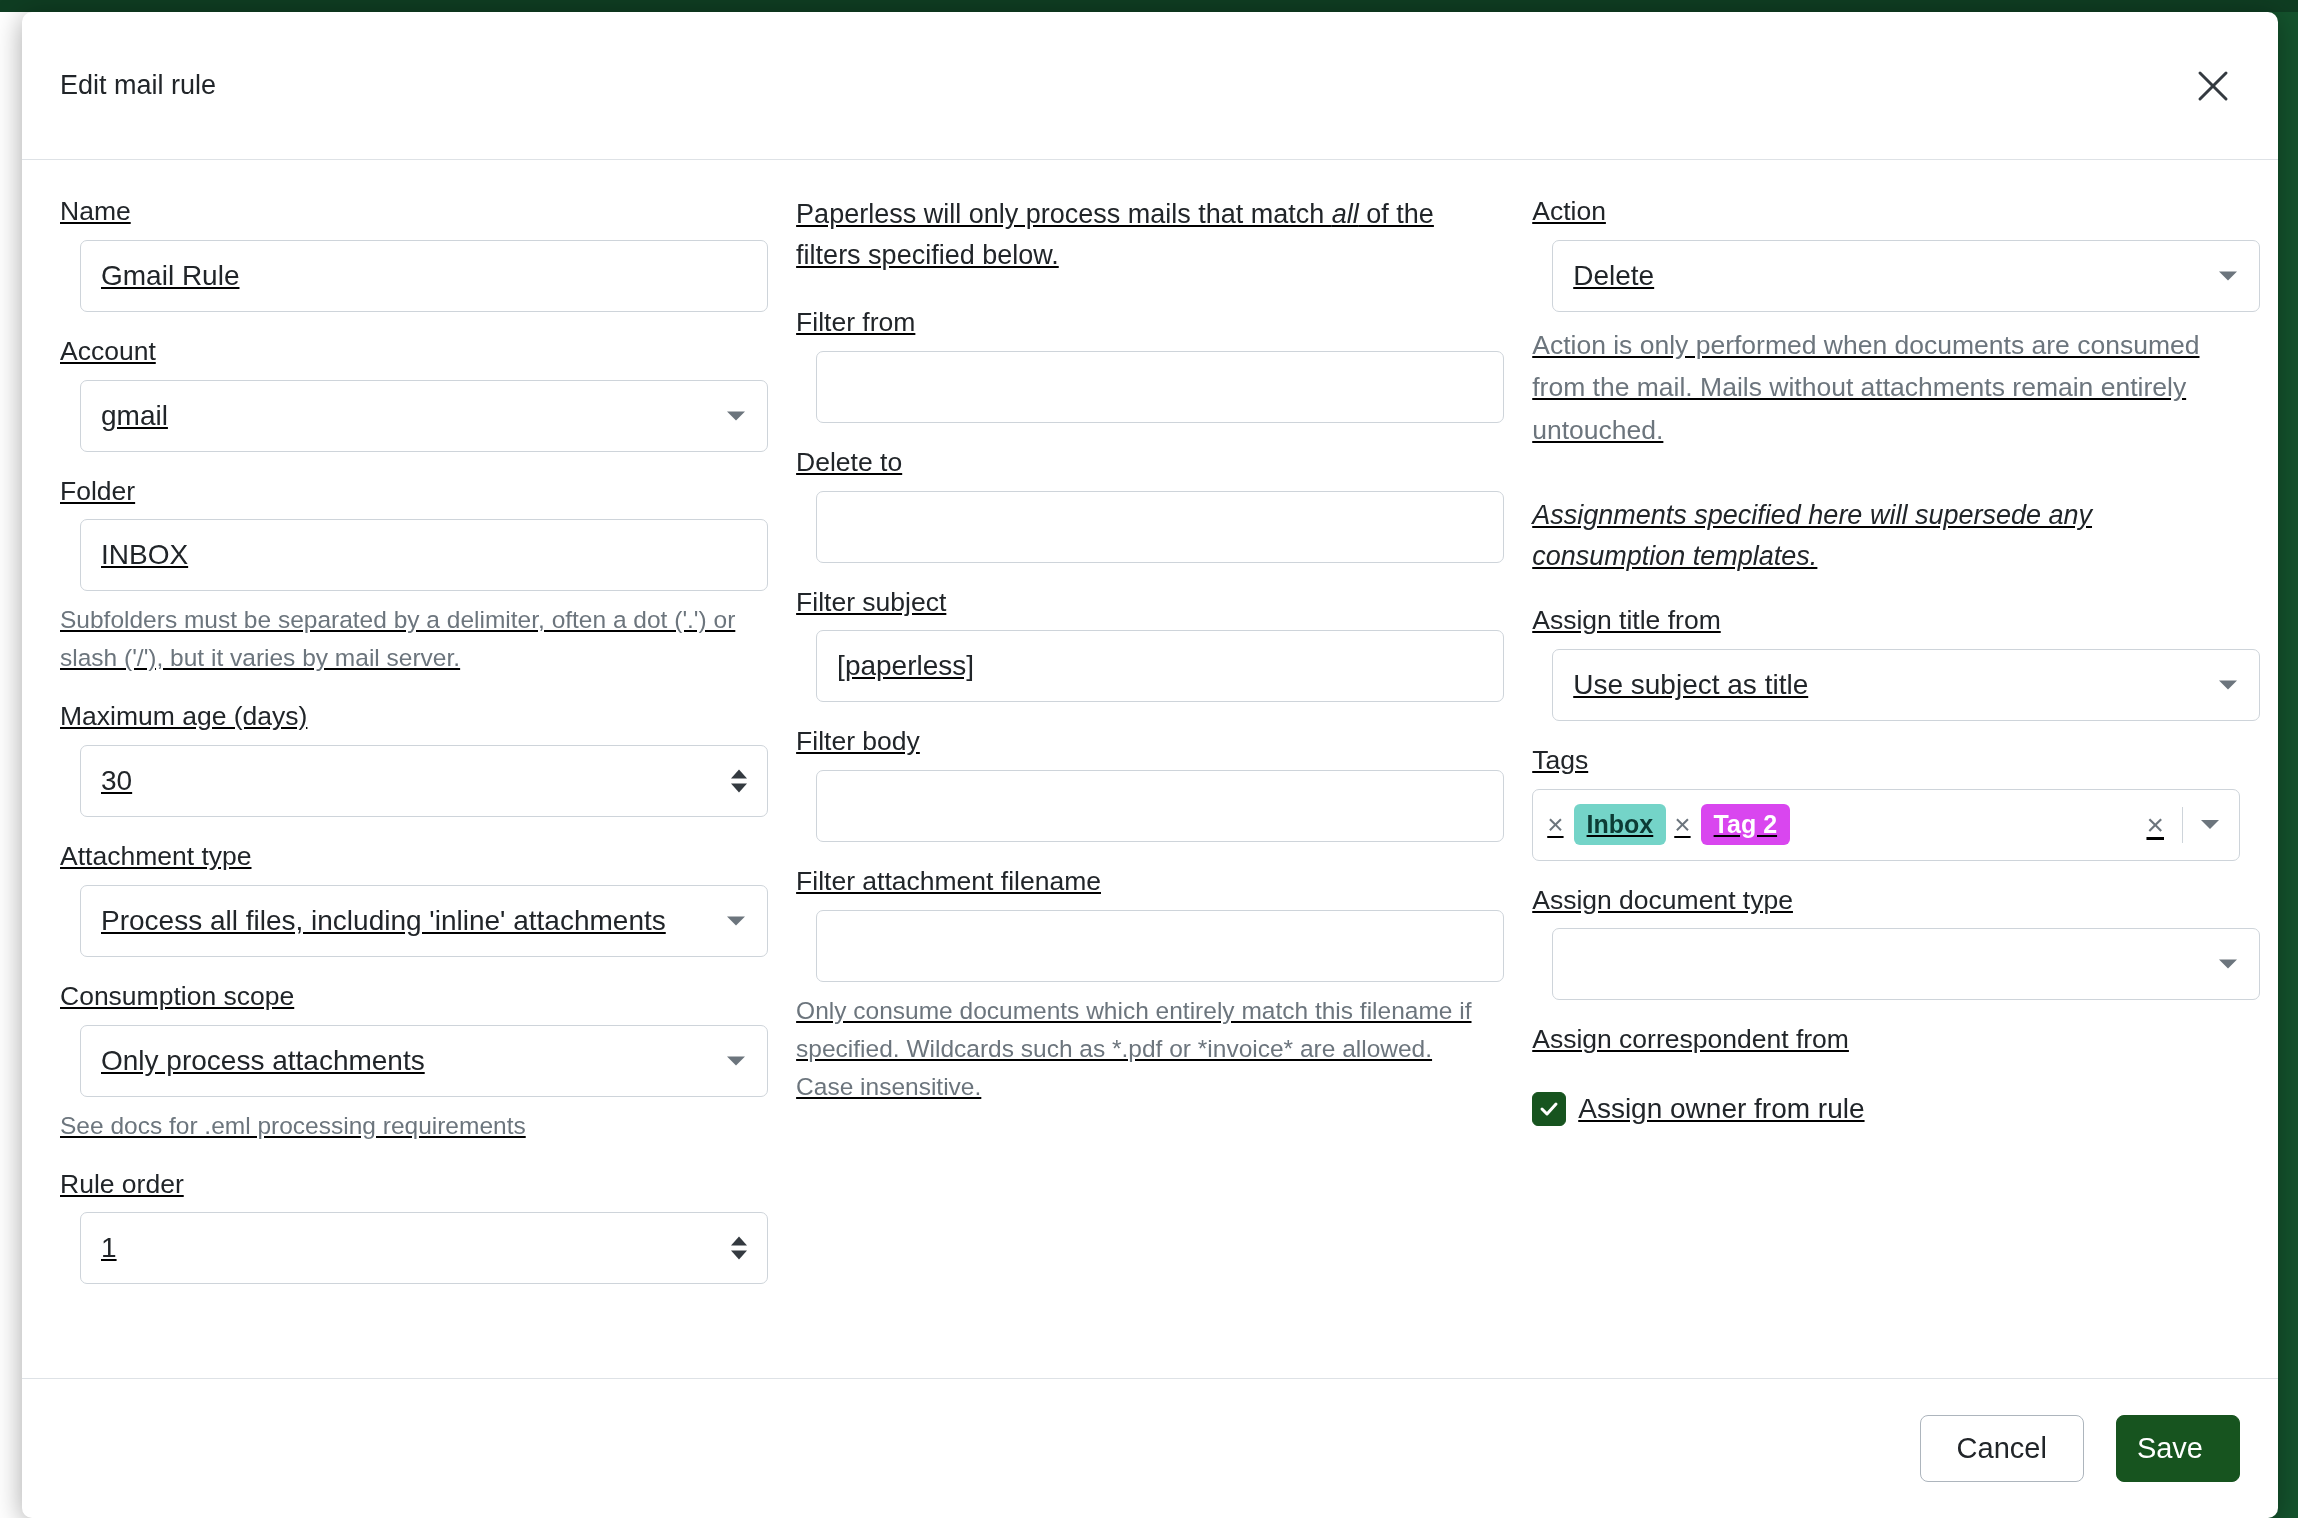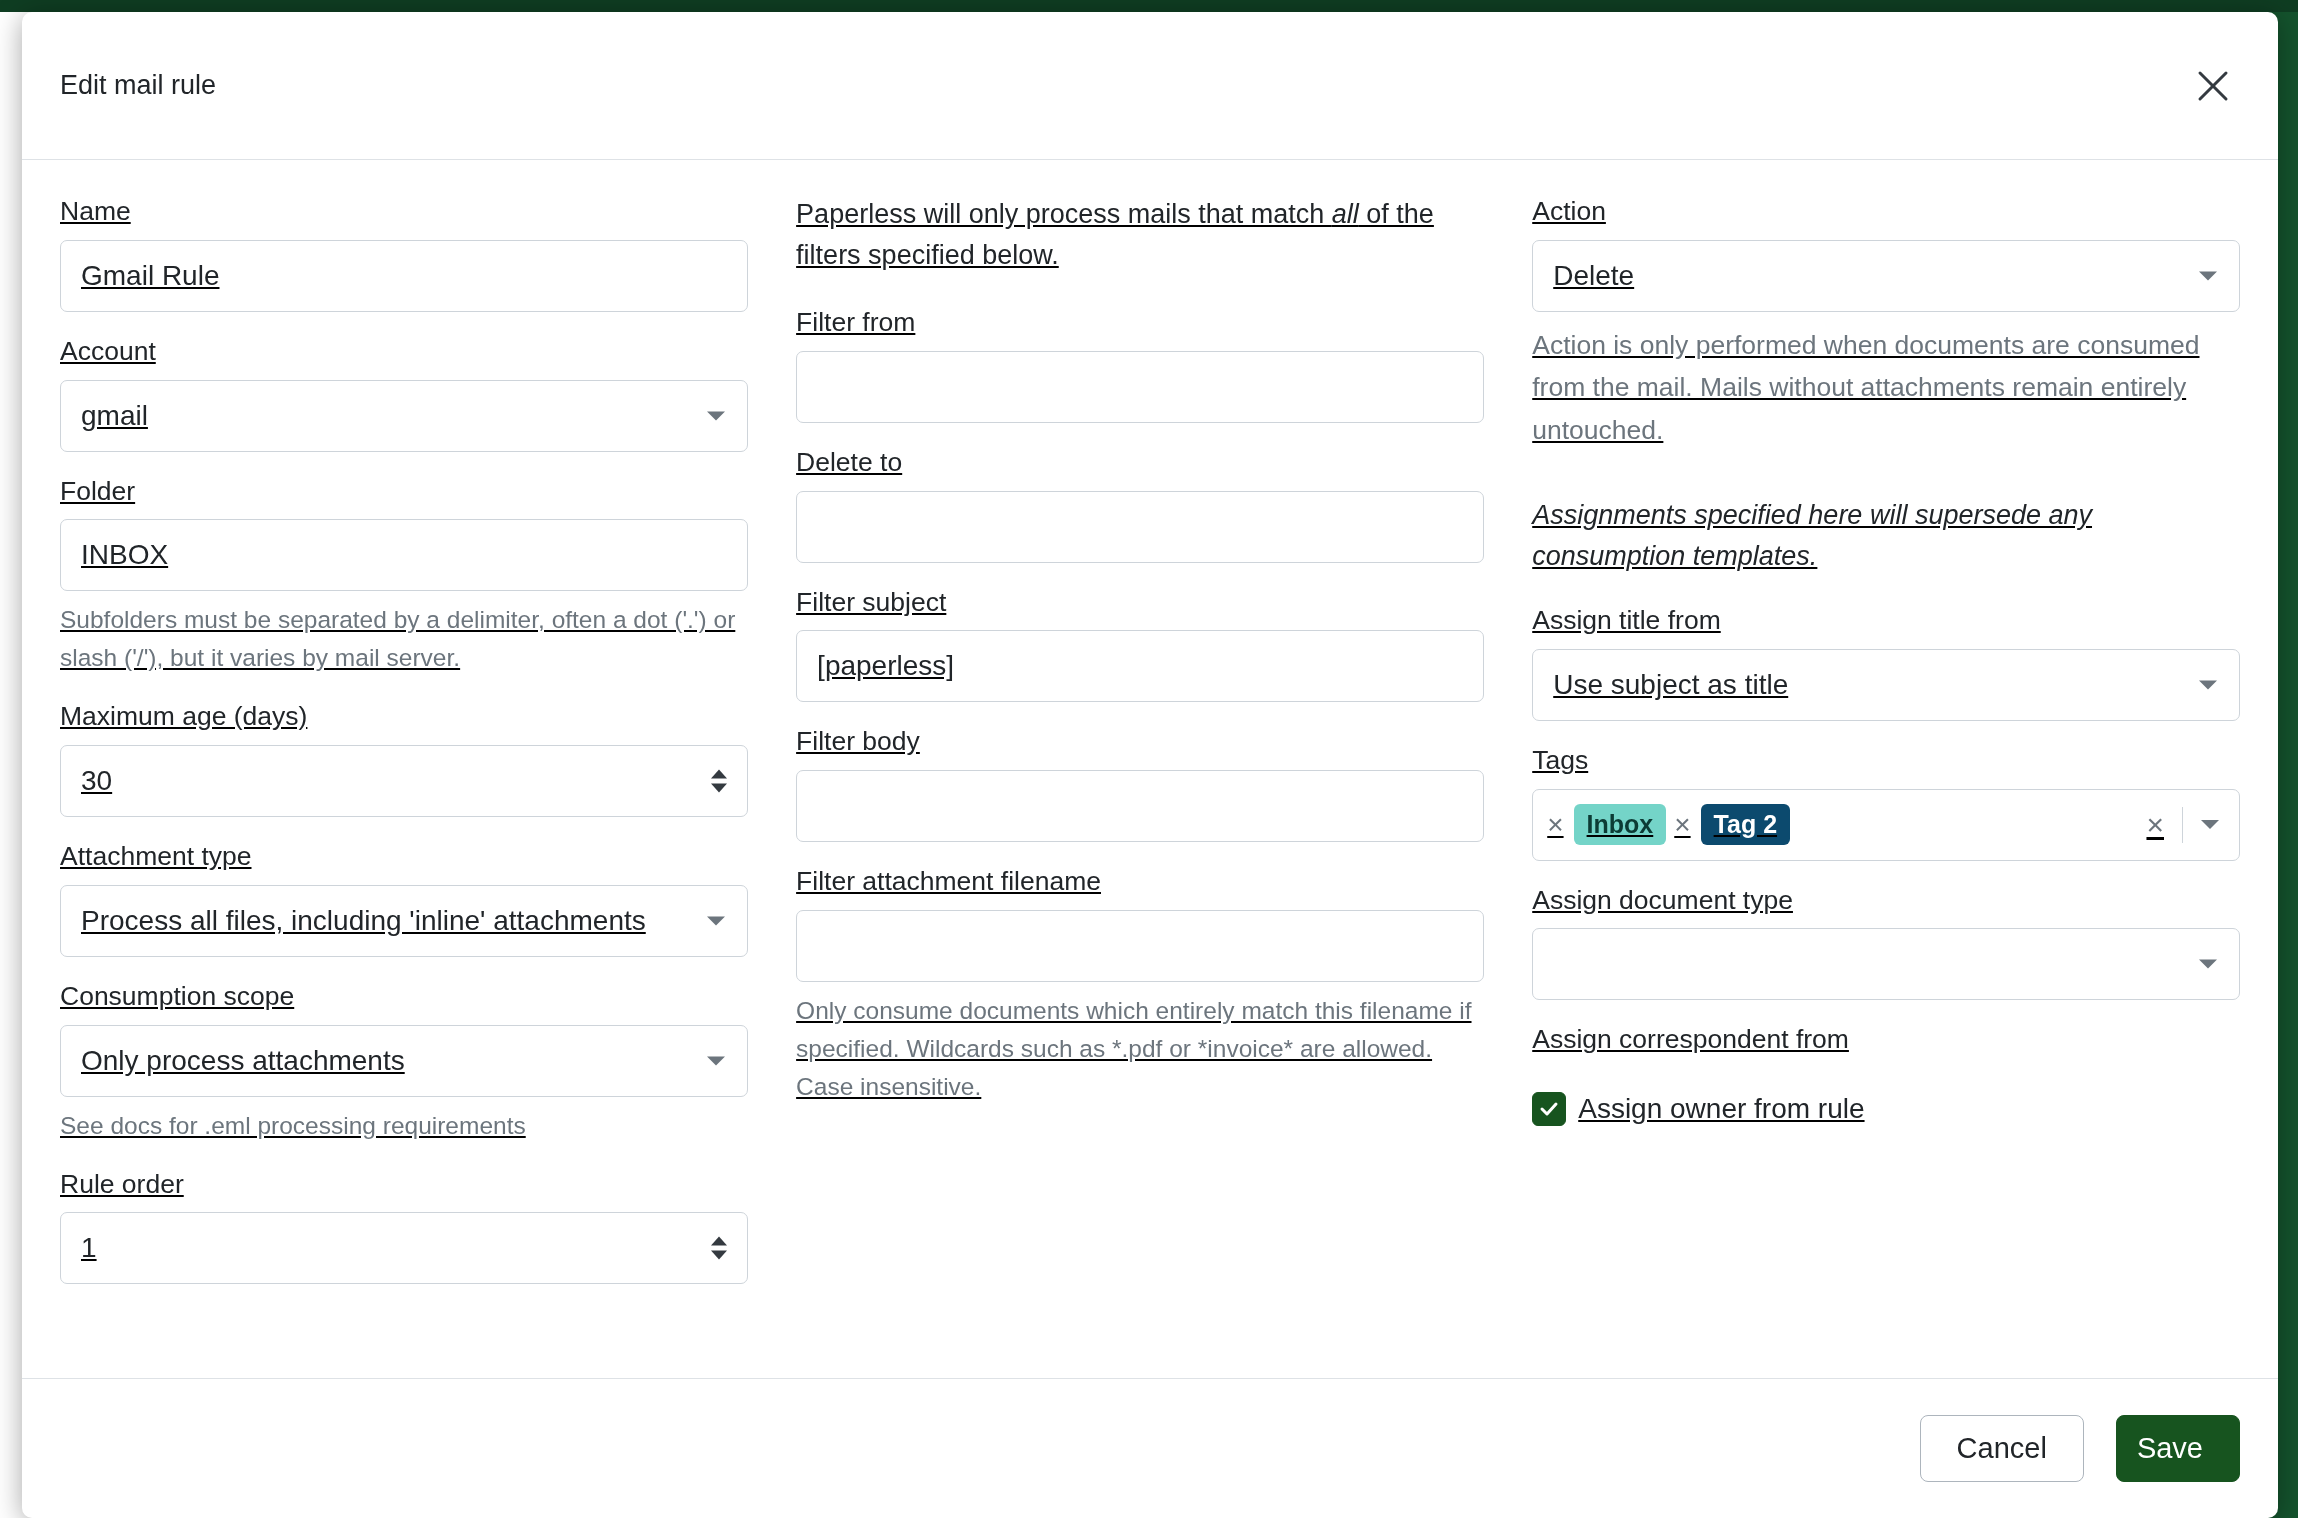--- a/index.html
+++ b/index.html
@@ -100,20 +100,21 @@
     box-sizing: border-box;
     border: 1px solid #ced4da;
     border-radius: 7px;
     font-size: 28px;
     color: #212529;
     padding: 0 20px;
     background: #ffffff;
     font-family: "Liberation Sans", sans-serif;
     display: flex;
     align-items: center;
+    margin-left: 20px;
   }
   .help {
     font-size: 24.5px;
     color: #6c757d;
     line-height: 1.55;
     margin-top: 10px;
   }
   .select {
     position: relative;
     padding-right: 60px;
@@ -420,21 +421,21 @@
 
       <div class="field">
         <label class="flabel">Tags</label>
         <div class="tag-control">
           <span class="tag-item">
             <span class="tag-x">×</span>
             <span class="tag-chip" id="tag0" style="background: rgb(116, 212, 200); color: rgb(12, 59, 53);">Inbox</span>
           </span>
           <span class="tag-item">
             <span class="tag-x">×</span>
-            <span class="tag-chip" id="tag1" style="background: #0c4a6e; color: rgb(255, 255, 255);">Tag 2</span>
+            <span class="tag-chip" id="tag1" style="background: #d946ef; color: rgb(255, 255, 255);">Tag 2</span>
           </span>
           <span class="tag-right">
             <span class="tag-clear">×</span>
             <span class="tag-divider"></span>
             <span class="tag-caret"></span>
           </span>
         </div>
       </div>
 
       <div class="field">

